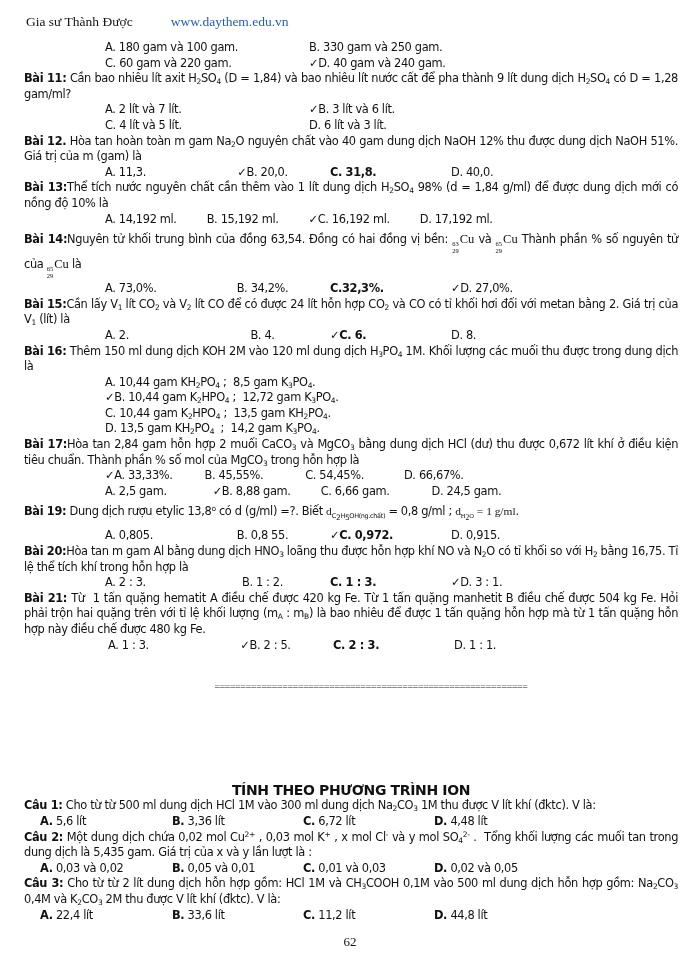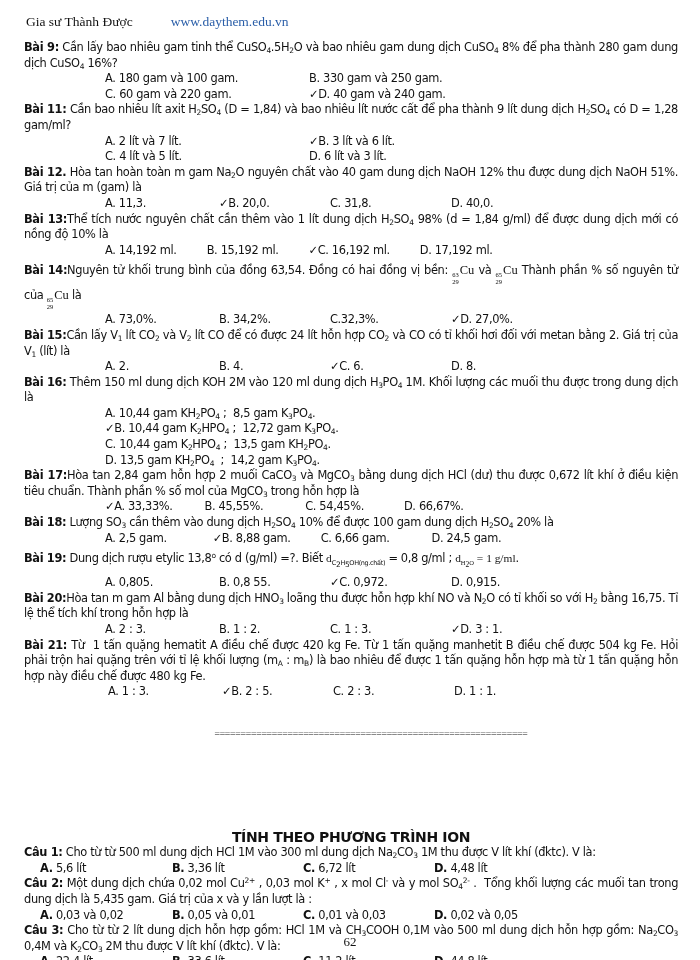--- a/index.html
+++ b/index.html
@@ -7,22 +7,22 @@
   .page { position: absolute; left: 0; top: 0; width: 700px; height: 706px; }
   .hdr { position: absolute; top: 14px; left: 26px; font-family: "Liberation Serif", "DejaVu Serif", serif; font-size: 13.5px; }
   .hdr .site { color: #2a5ea8; margin-left: 38px; }
   .content { position: absolute; left: 24px; top: 40px; width: 654px; font-family: "DejaVu Sans", "Liberation Sans", sans-serif; font-size: 11.4px; line-height: 15.6px; letter-spacing: -0.35px; }
   .q { text-align: justify; }
   .q b { font-weight: bold; }
   .opts { display: flex; padding-left: 81px; gap: 24px; }
   .opts span { display: inline-block; white-space: nowrap; }
   .opts.w2 span { width: 180px; }
   .opts.w4 span:nth-child(1) { width: 90px; }
-  .opts.w4 span:nth-child(2) { width: 87px; }
-  .opts.w4 span:nth-child(3) { width: 97px; }
+  .opts.w4 span:nth-child(2) { width: 87px; text-align: center; }
+  .opts.w4 span:nth-child(3) { width: 97px; font-weight: bold; }
   .opts.tight span { margin-right: 6px; }
   .optcol { padding-left: 81px; }
   sub { font-size: 7.5px; vertical-align: -2px; line-height: 0; }
   sup { font-size: 7.5px; vertical-align: 4px; line-height: 0; }
   .iso { font-family: "Liberation Serif", serif; font-size: 12.5px; letter-spacing: 0; }
   .iso .stack { display: inline-flex; flex-direction: column; font-size: 6.5px; line-height: 6.5px; vertical-align: -3px; margin-right: 1px; }
   .sep { margin-top: 26px; text-align: center; font-family: "DejaVu Sans Mono", monospace; font-size: 9px; color: #666; letter-spacing: -0.2px; padding-left: 40px; }
   .section-title { margin-top: 88px; text-align: center; font-weight: bold; font-size: 14px; }
   .copts { display: flex; padding-left: 16px; }
   .copts span { width: 131px; display: inline-block; white-space: nowrap; }
@@ -37,21 +37,20 @@
 
 <div class="page">
 
   <div class="hdr">
     <span>Gia sư Thành Được</span><span class="site">www.daythem.edu.vn</span>
   </div>
 
   <div class="content">
 
     <div>
-      <div class="q"><b>Bài 9:</b> Cần lấy bao nhiêu gam tinh thể CuSO<sub>4</sub>.5H<sub>2</sub>O và bao nhiêu gam dung dịch CuSO<sub>4</sub> 8% để pha thành 280 gam dung dịch CuSO<sub>4</sub> 16%?</div>
       <div class="opts w2">
           <span>A. 180 gam và 100 gam.</span>
           <span>B. 330 gam và 250 gam.</span>
         </div>
       <div class="opts w2">
           <span>C. 60 gam và 220 gam.</span>
           <span>✓D. 40 gam và 240 gam.</span>
         </div>
     </div>
 
@@ -130,21 +129,20 @@
       <div class="q"><b>Bài 17:</b>Hòa tan 2,84 gam hỗn hợp 2 muối CaCO<sub>3</sub> và MgCO<sub>3</sub> bằng dung dịch HCl (dư) thu được 0,672 lít khí ở điều kiện tiêu chuẩn. Thành phần % số mol của MgCO<sub>3</sub> trong hỗn hợp là</div>
       <div class="opts tight">
           <span style="margin-right:8px">✓A. 33,33%.</span>
           <span style="margin-right:18px">B. 45,55%.</span>
           <span style="margin-right:16px">C. 54,45%.</span>
           <span>D. 66,67%.</span>
         </div>
     </div>
 
     <div>
-      <div class="q"><b>Bài 18:</b> Lượng SO<sub>3</sub> cần thêm vào dung dịch H<sub>2</sub>SO<sub>4</sub> 10% để được 100 gam dung dịch H<sub>2</sub>SO<sub>4</sub> 20% là</div>
       <div class="opts tight">
           <span style="margin-right:22px">A. 2,5 gam.</span>
           <span>✓B. 8,88 gam.</span>
           <span style="margin-right:18px">C. 6,66 gam.</span>
           <span>D. 24,5 gam.</span>
         </div>
     </div>
 
     <div style="margin-top:2px;">
       <div class="q" style="line-height:20px;"><b>Bài 19:</b> Dung dịch rượu etylic 13,8<sup>o</sup> có d (g/ml) =?. Biết <span class="serif">d</span><span class="tiny">C<sub>2</sub>H<sub>5</sub>OH(ng.chất)</span> = 0,8 g/ml ; <span class="serif">d<span class="tiny">H<sub>2</sub>O</span> = 1 g/ml</span>.</div>

